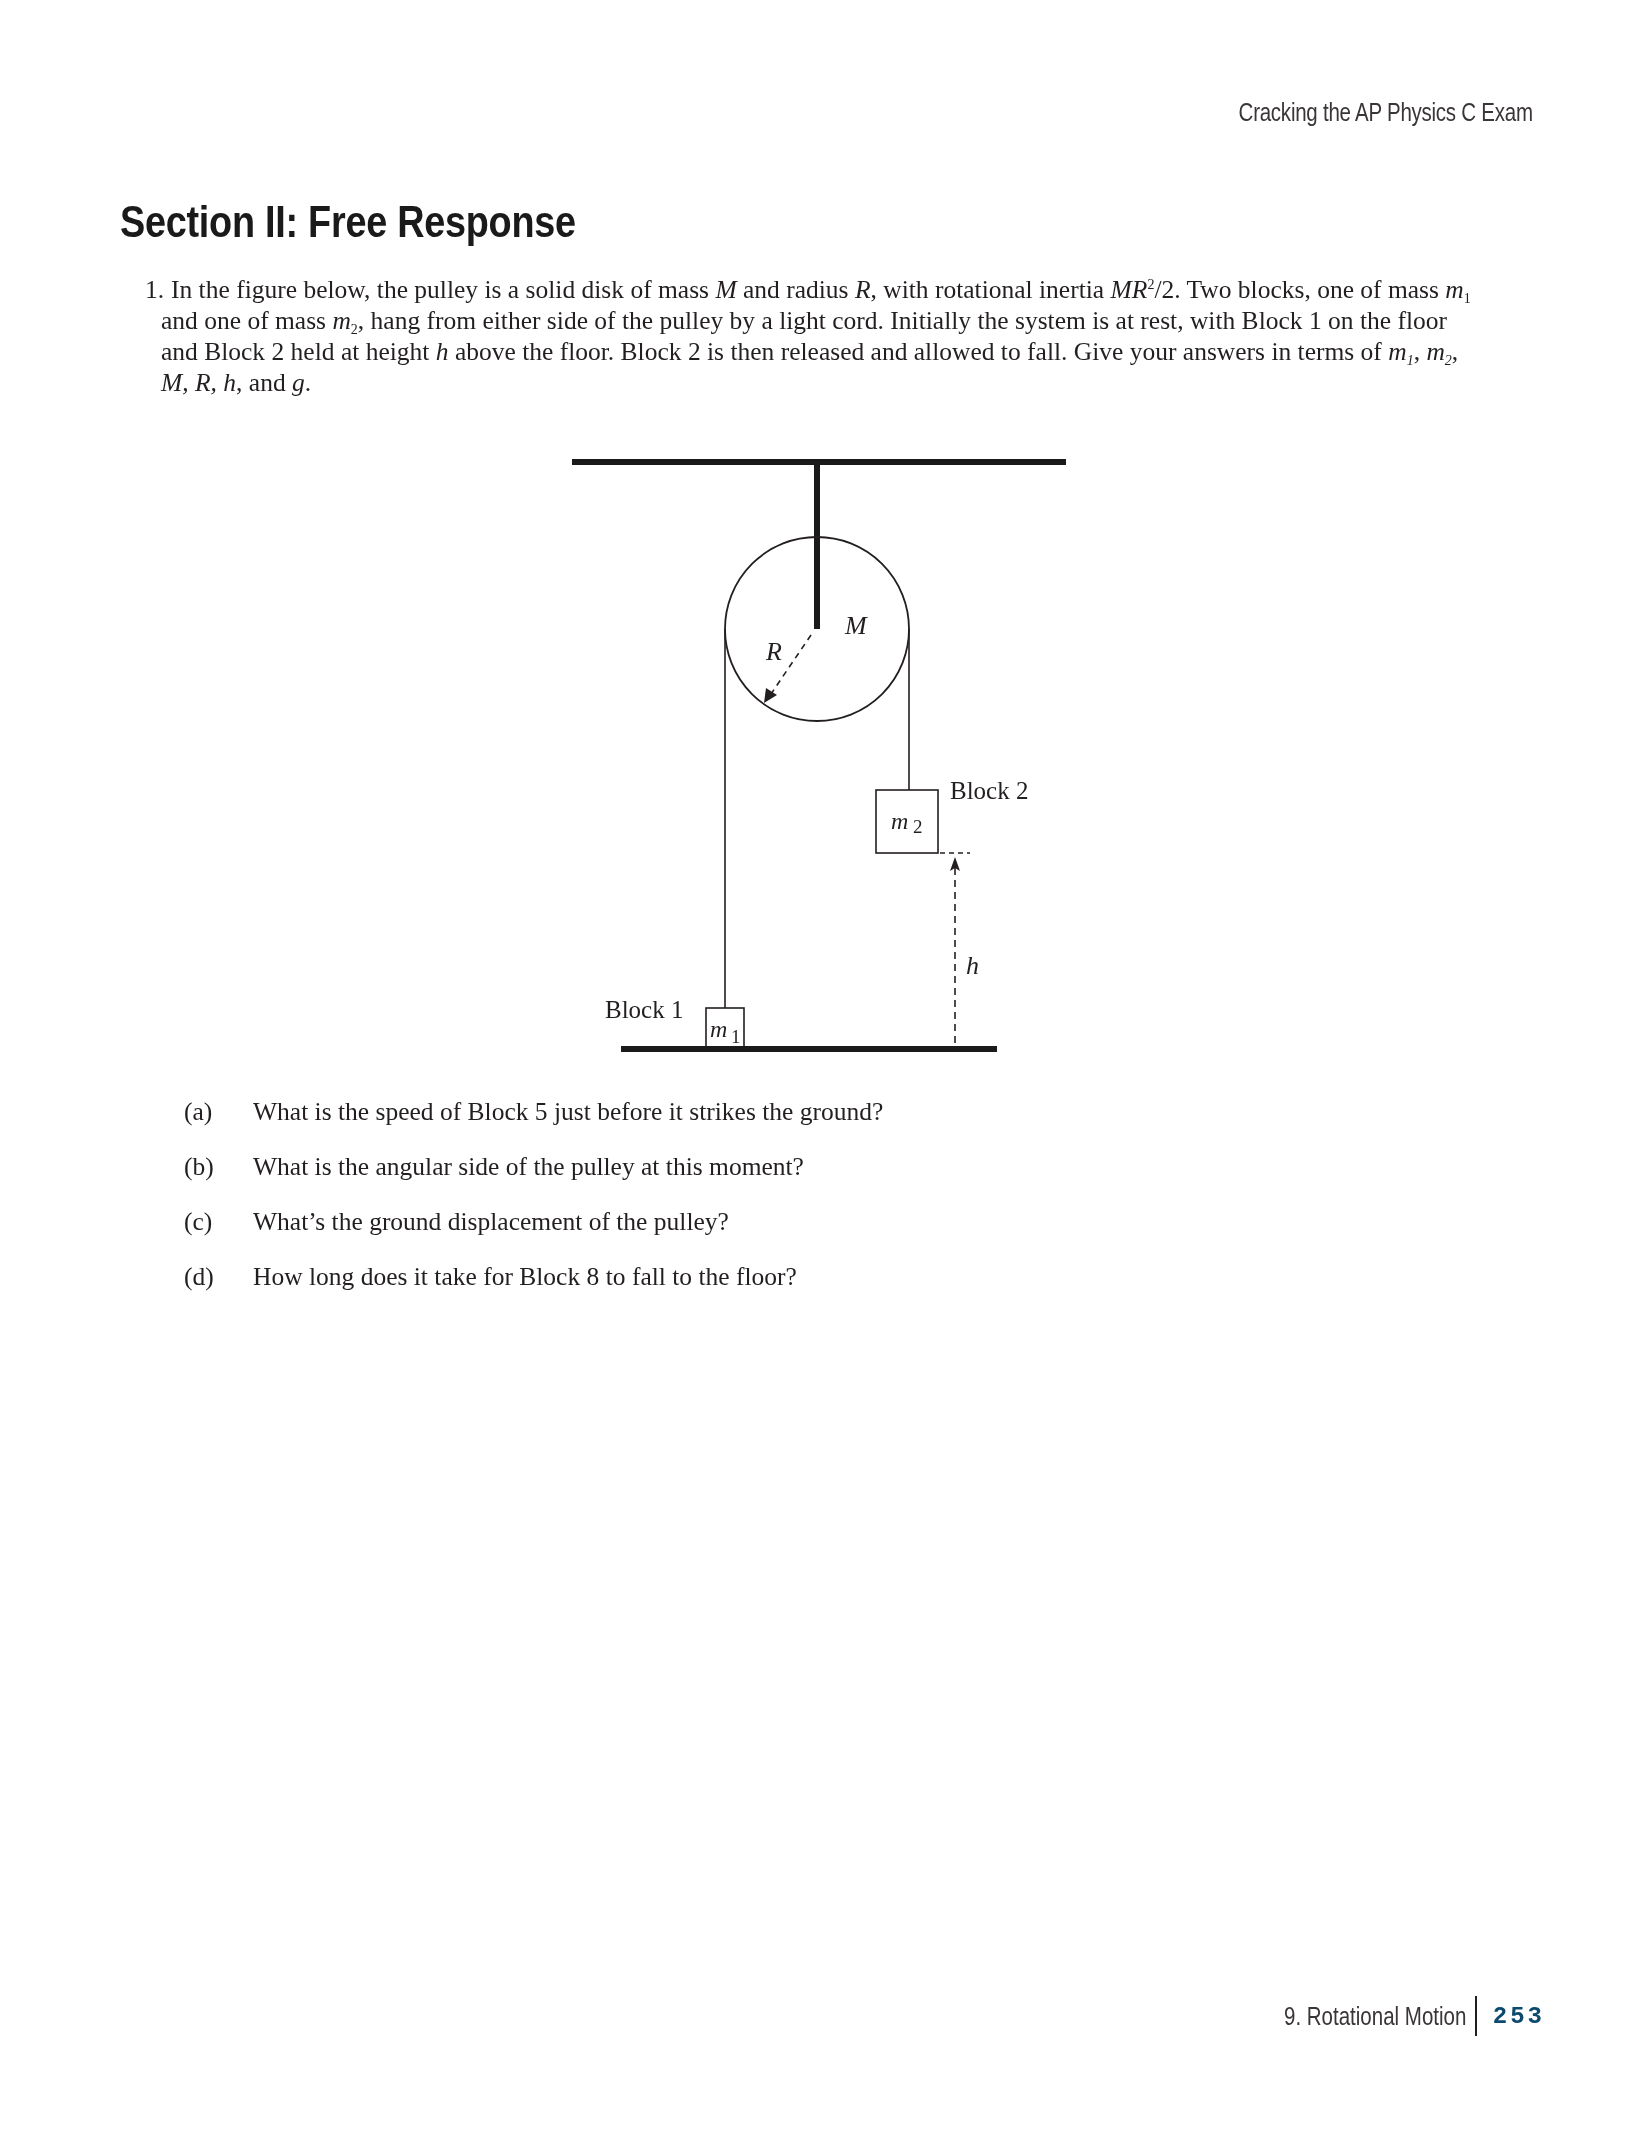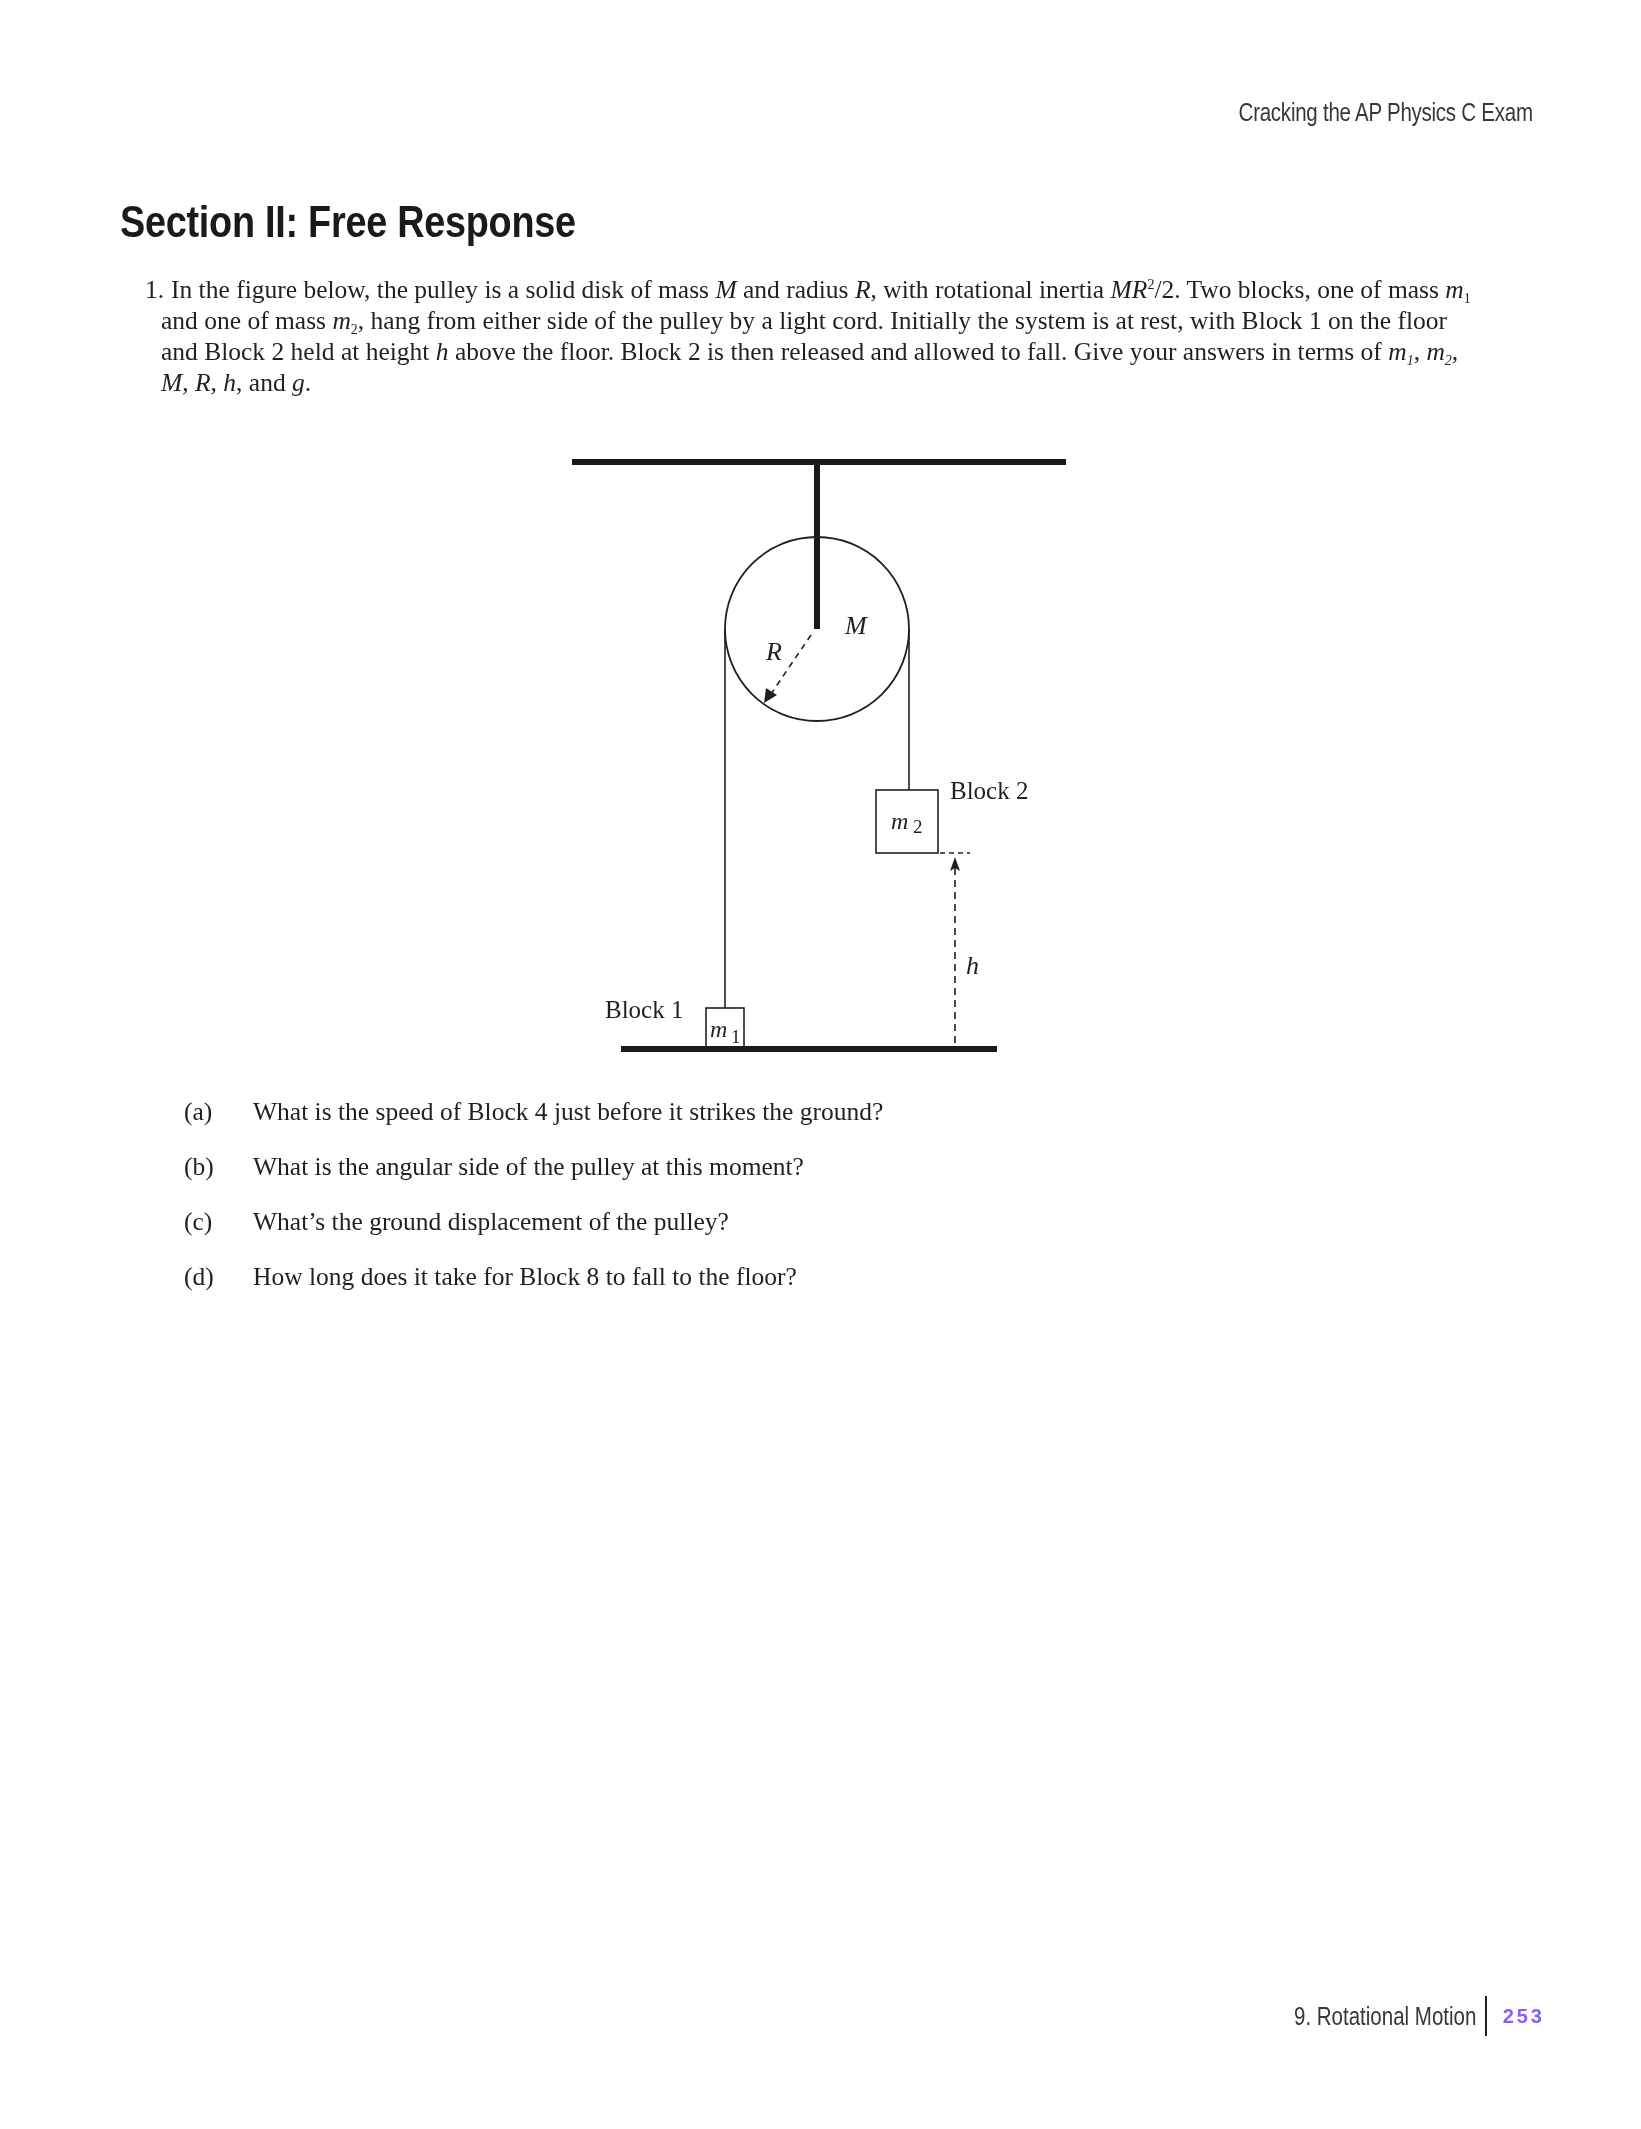--- a/index.html
+++ b/index.html
@@ -35,21 +35,21 @@
     .footer {
       position: absolute; right: 96px; top: 1996px; height: 40px;
       display: flex; align-items: center;
     }
     .footer .chapter {
       font-family: "Liberation Sans", sans-serif; font-size: 25px; color: #3a3536;
       transform: scaleX(0.82); transform-origin: right center; margin-right: -10px;
     }
     .footer .divider { width: 2px; height: 40px; background: #231f20; margin: 0 16px 0 18px; }
     .footer .page-num {
-      font-family: Liberation Sans, sans-serif; font-weight: bold; font-size: 20px; color: #8b5cf6;
+      font-family: Liberation Mono, monospace; font-weight: bold; font-size: 24px; color: #0c4a6e;
       letter-spacing: 3px;
     }
   </style>
 </head>
 <body>
 
 <div class="running-head">Cracking the AP Physics C Exam</div>
 
 <div class="section-title">Section II: Free Response</div>
 
@@ -89,21 +89,21 @@
   <text x="710" y="1037" font-size="24" font-style="italic">m</text>
   <text x="731" y="1043" font-size="19">1</text>
   <text x="605" y="1018" font-size="25">Block 1</text>
 
   <line x1="621" y1="1049" x2="997" y2="1049" stroke="#1a1a1a" stroke-width="6"></line>
 </svg>
 
 <div class="questions">
   <div class="q">
     <span class="letter">(a)</span>
-    <span class="text">What is the speed of Block 4 just before it strikes the ground?</span>
+    <span class="text">What is the speed of Block 5 just before it strikes the ground?</span>
   </div>
   <div class="q">
     <span class="letter">(b)</span>
     <span class="text">What is the angular side of the pulley at this moment?</span>
   </div>
   <div class="q">
     <span class="letter">(c)</span>
     <span class="text">What’s the ground displacement of the pulley?</span>
   </div>
   <div class="q">

